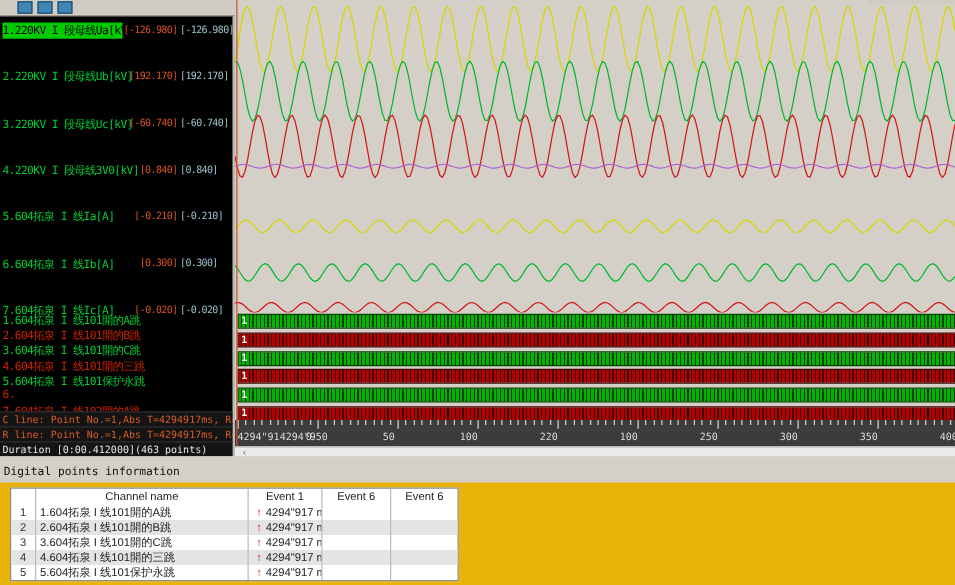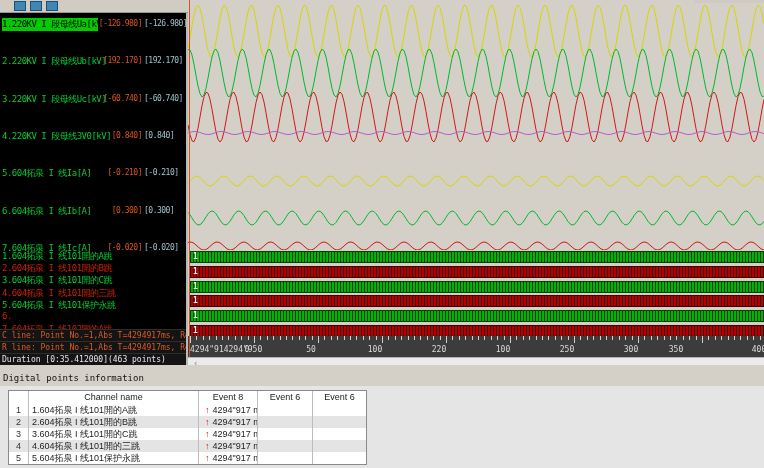--- a/index.html
+++ b/index.html
@@ -35,21 +35,21 @@
   .tick{position:absolute;top:0;width:1px;background:#cfcfcf;}
   .rlabel{position:absolute;top:9px;font-size:8px;color:#dcdcdc;transform:translateX(-50%);white-space:nowrap;}
   .rlabel.left{transform:none;}
   
   #hscroll{position:absolute;left:188px;top:357px;width:576px;height:12px;background:#ebebeb;
            border-top:1px solid #b4b4b4;font-size:9px;color:#888;}
   #hscroll span{position:absolute;left:5px;top:0px;}
   
   #bottom{position:absolute;left:0;top:365px;width:764px;height:103px;background:#d4d0c8;}
   #section-title{position:absolute;left:3px;top:8px;font-size:9px;color:#111;}
-  #table-panel{position:absolute;left:0;top:21px;width:764px;height:82px;background:#e5e5e5;}
+  #table-panel{position:absolute;left:0;top:21px;width:764px;height:82px;background:#eab308;}
   #etable{position:absolute;left:8px;top:4px;width:357px;border:1px solid #8a8a8a;background:#fff;
           font-family:"Liberation Sans",sans-serif;font-size:9px;color:#222;}
   .trow{display:flex;height:12px;line-height:12px;}
   .trow.head{height:13px;line-height:13px;}
   .trow.alt{background:#e4e4e4;}
   .tc{box-sizing:border-box;border-right:1px solid #bdbdbd;overflow:hidden;white-space:nowrap;}
   .tc:last-child{border-right:none;}
   .c0{width:20px;text-align:center;color:#333;}
   .c1{width:170px;padding-left:3px;}
   .c2{width:59px;} .c3{width:55px;} .c4{width:53px;}
@@ -183,21 +183,21 @@
       <div class="tick" style="left: 565.2px; height: 4px;"></div>
       <div class="tick" style="left: 571.6px; height: 4px;"></div>
       <div class="rlabel left" style="left: 2px;">4294"914294"950</div>
       <div class="rlabel" style="left: 59px;">0</div>
       <div class="rlabel" style="left: 123px;">50</div>
       <div class="rlabel" style="left: 187px;">100</div>
       <div class="rlabel" style="left: 251px;">220</div>
       <div class="rlabel" style="left: 315px;">100</div>
       <div class="rlabel" style="left: 379px;">250</div>
       <div class="rlabel" style="left: 443px;">300</div>
-      <div class="rlabel" style="left: 488px;">350</div>
+      <div class="rlabel" style="left: 507px;">350</div>
       <div class="rlabel" style="left: 571px;">400</div>
     </div>
   <div id="hscroll">
     <span>‹</span>
   </div>
   <div id="divider"></div>
   <div id="cursor-line"></div>
 
   <div id="lpanel">
     <div id="analog-labels">
@@ -241,38 +241,38 @@
         <div class="drow g" style="top: 250px;">1.604拓泉 I 线101開的A跳</div>
         <div class="drow r" style="top: 262.2px;">2.604拓泉 I 线101開的B跳</div>
         <div class="drow g" style="top: 274.4px;">3.604拓泉 I 线101開的C跳</div>
         <div class="drow r" style="top: 286.6px;">4.604拓泉 I 线101開的三跳</div>
         <div class="drow g" style="top: 298.8px;">5.604拓泉 I 线101保护永跳</div>
         <div class="drow r" style="top: 311px;">6.</div>
         <div class="drow r" style="top: 323.2px;">7.604拓泉 I 线102開的A跳</div>
       </div>
     <div class="statline" style="top:329px">C line: Point No.=1,Abs T=4294917ms,  Rel T=42949</div>
     <div class="statline" style="top:341px">R line: Point No.=1,Abs T=4294917ms,  Rel T=42949</div>
-    <div class="statline" id="duration" style="top:353px">Duration [0:35.412000](463 points)</div>
+    <div class="statline" id="duration" style="top:353px">Duration [0:00.412000](463 points)</div>
   </div>
 
   <div id="toolbar">
     <span class="tbtn"></span>
     <span class="tbtn"></span>
     <span class="tbtn"></span>
   </div>
   <div id="title-frag"></div>
 
   <div id="bottom">
     <div id="section-title">Digital points information</div>
     <div id="table-panel">
       <div id="etable">
           <div class="trow head">
             <div class="tc c0"></div>
             <div class="tc c1">Channel name</div>
-            <div class="tc c2">Event 8</div>
+            <div class="tc c2">Event 1</div>
             <div class="tc c3">Event 6</div>
             <div class="tc c4">Event 6</div>
           </div>
           <div class="trow">
             <div class="tc c0">1</div>
             <div class="tc c1">1.604拓泉 I 线101開的A跳</div>
             <div class="tc c2 ev1">
               <span class="arrow">↑</span>
               <span>4294"917 ms</span>
             </div>

